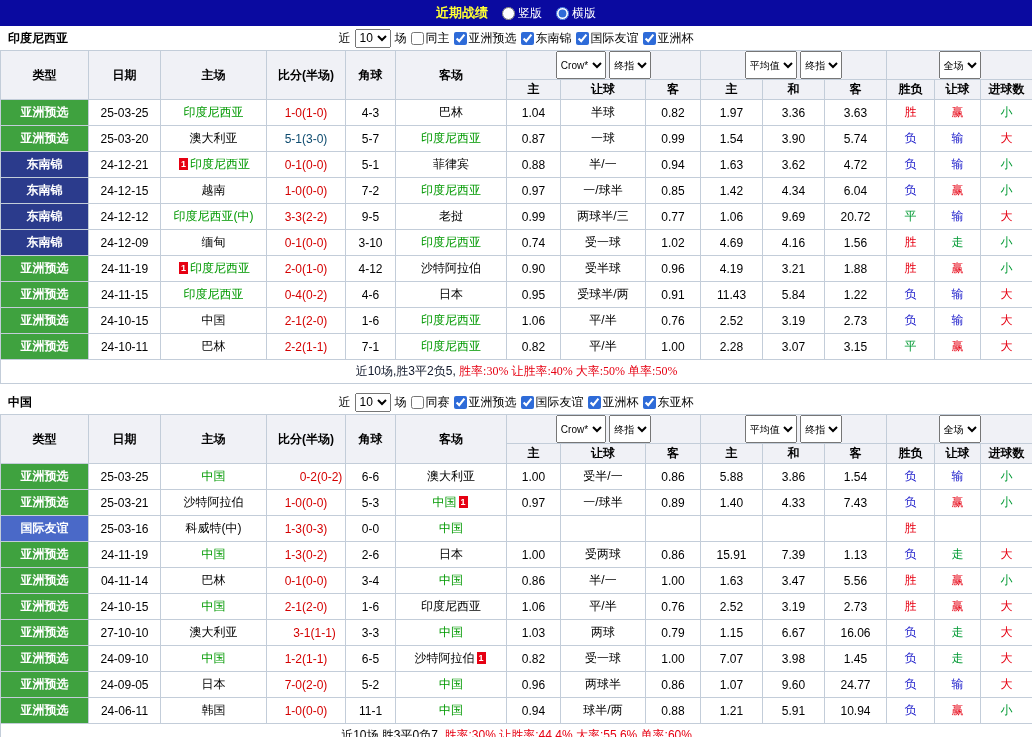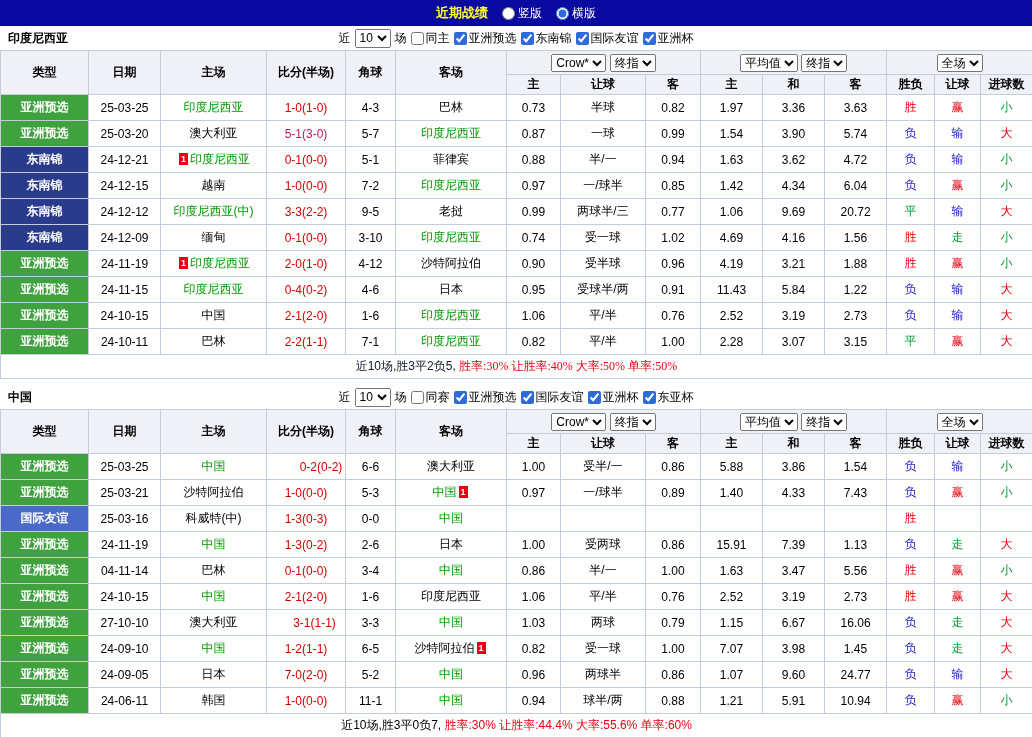--- a/index.html
+++ b/index.html
@@ -36,21 +36,21 @@
   th, td {
     border: 1px solid #c3cdd9;
     text-align: center;
     overflow: hidden;
     white-space: nowrap;
     padding: 0 2px;
   }
   thead th { background: #f0f1f6; font-weight: bold; }
   thead tr.grp-row th { height: 24px; }
   thead tr.sub-row th { height: 20px; }
-  thead select { font-size: 12px; height: 18px; max-width: 72px; }
+  thead select { font-size: 10px; height: 28px; max-width: 72px; }
   tbody td { height: 26px; background: #fff; }
   .type-cell { color: #fff; font-weight: bold; }
   .team-cell { }
   .res-cell { }
   .card-badge {
     display: inline-block;
     background: #e60012;
     color: #fff;
     font-size: 9px;
     font-weight: bold;
@@ -160,35 +160,35 @@
       </tr>
     </thead>
     <tbody>
         <tr>
           <td class="type-cell" style="background: rgb(63, 162, 63);">亚洲预选</td>
           <td>25-03-25</td>
           <td class="team-cell"><span style="color: rgb(0, 153, 0);">印度尼西亚</span></td>
           <td class="score-cell" style="color: rgb(212, 0, 0);">1-0(1-0)</td>
           <td>4-3</td>
           <td class="team-cell"><span>巴林</span></td>
-          <td>0.73</td>
+          <td>1.04</td>
           <td>半球</td>
           <td>0.82</td>
           <td>1.97</td>
           <td>3.36</td>
           <td>3.63</td>
           <td class="res-cell" style="color: rgb(230, 0, 18);">胜</td>
           <td class="res-cell" style="color: rgb(230, 0, 18);">赢</td>
           <td class="res-cell" style="color: rgb(0, 153, 51);">小</td>
         </tr>
         <tr>
           <td class="type-cell" style="background: rgb(63, 162, 63);">亚洲预选</td>
           <td>25-03-20</td>
           <td class="team-cell"><span>澳大利亚</span></td>
-          <td class="score-cell" style="color: #be185d;">5-1(3-0)</td>
+          <td class="score-cell" style="color: #0c4a6e;">5-1(3-0)</td>
           <td>5-7</td>
           <td class="team-cell"><span style="color: rgb(0, 153, 0);">印度尼西亚</span></td>
           <td>0.87</td>
           <td>一球</td>
           <td>0.99</td>
           <td>1.54</td>
           <td>3.90</td>
           <td>5.74</td>
           <td class="res-cell" style="color: rgb(34, 34, 204);">负</td>
           <td class="res-cell" style="color: rgb(34, 34, 204);">输</td>

